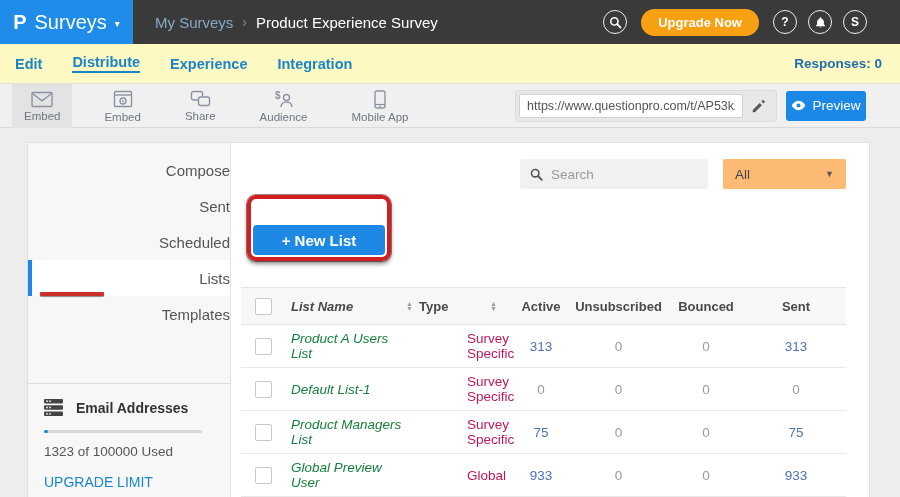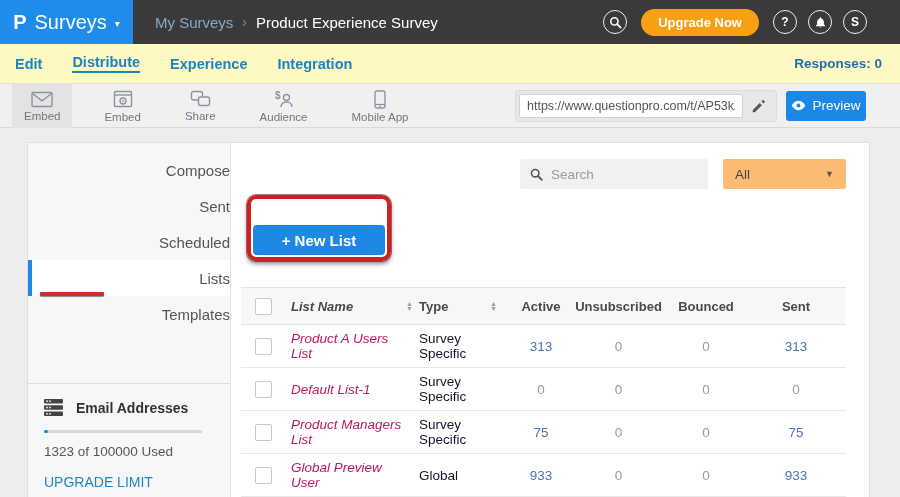--- a/index.html
+++ b/index.html
@@ -102,22 +102,22 @@
   .t-body-row { height:43px; border-bottom:1px solid #e8e8e8; font-size:13.5px; }
   .c-check { display:flex; justify-content:center; }
   .checkbox { width:17px; height:17px; border:1px solid #c8c8c8; border-radius:2px; background:#fff;
     cursor:pointer; }
   .c-name { padding-left:6px; display:flex; align-items:center; justify-content:space-between;
     padding-right:6px;font-style:italic; }
   .c-type { display:flex; align-items:center; justify-content:space-between; padding-right:14px; }
   .c-num { text-align:center; }
   .sort-glyph { display:flex; flex-direction:column; line-height:5px; font-size:7px; color:#9aa0a8;
     cursor:pointer; }
-  .name-link { color:#be185d; cursor:pointer; }
-  .type-text { color:#0f172a; }
+  .name-link { color:#15803d; cursor:pointer; }
+  .type-text { color:#be185d;margin-left:48px; }
   .num-blue { color:#4a74b4; cursor:pointer; }
   .num-gray { color:#9a9a9a; }
 
   .icon-svg { display:block; }
 </style>
 </head>
 <body>
 
 <header class="topbar">
   <div class="logo-area">

